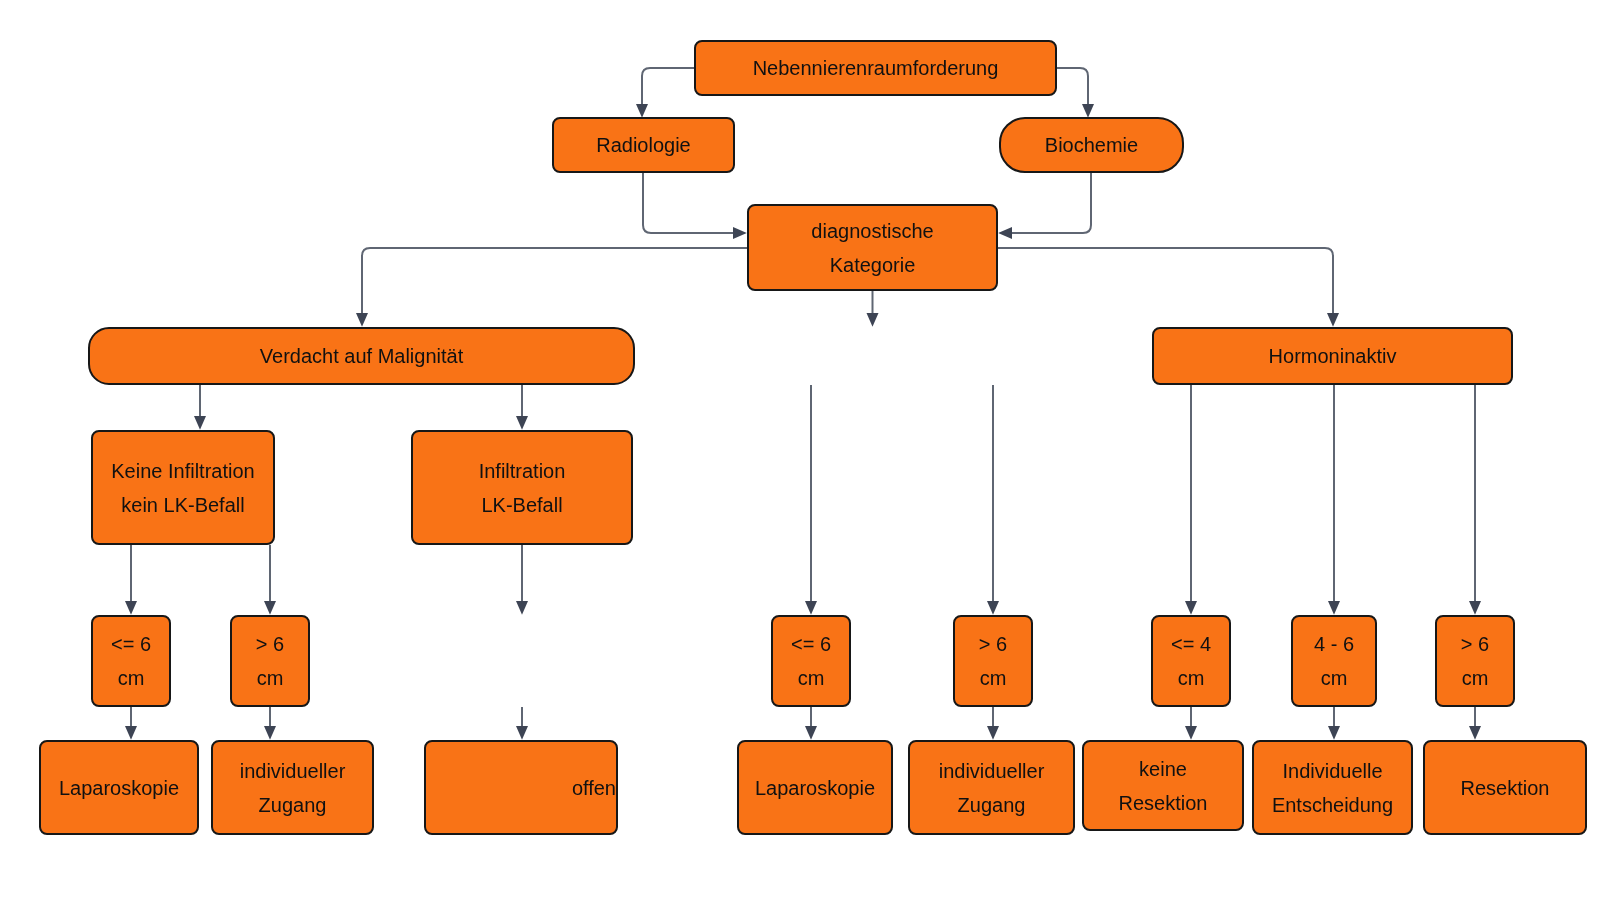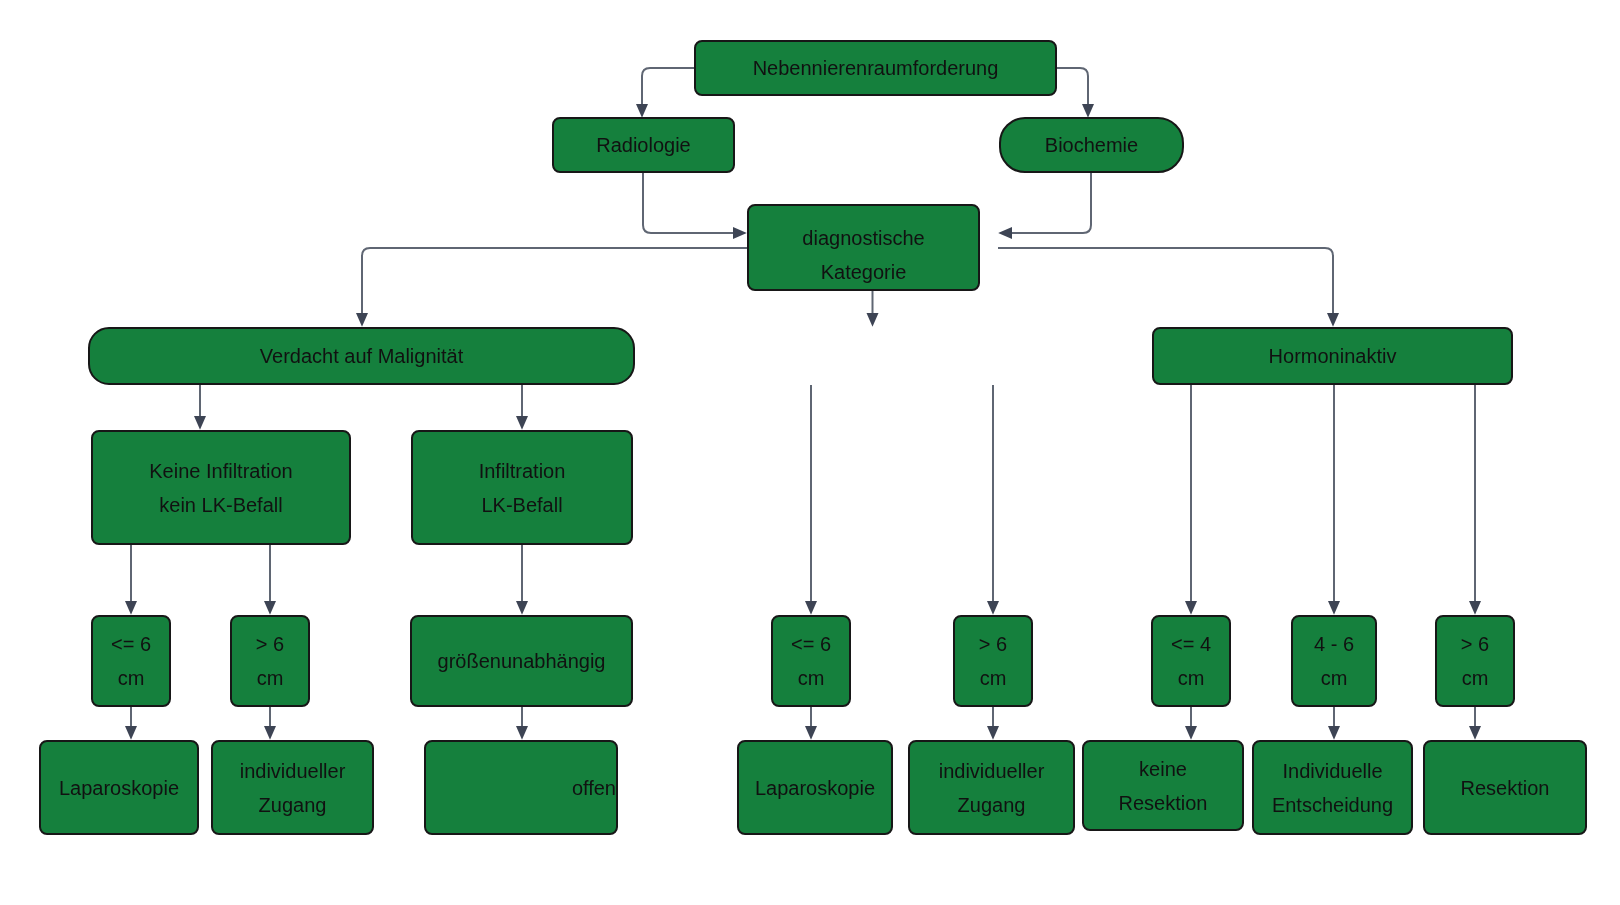--- a/index.html
+++ b/index.html
@@ -1,21 +1,21 @@
 <!DOCTYPE html>
 <html><head>
 <meta charset="utf-8">
 <style>
   html,body{margin:0;padding:0;background:#ffffff;}
   body{width:1620px;height:905px;position:relative;overflow:hidden;
        font-family:"Liberation Sans","DejaVu Sans",sans-serif;color:#111;}
   .canvas{position:absolute;left:0;top:0;width:1620px;height:905px;}
   svg.edges{position:absolute;left:0;top:0;}
   .node{position:absolute;box-sizing:border-box;
-        background:#15803d;border:2px solid #171717;border-radius:8px;
+        background:#f97316;border:2px solid #171717;border-radius:8px;
         display:flex;align-items:center;justify-content:center;
         text-align:center;font-size:20px;line-height:34px;}
   .node span{white-space:pre-line;}
 </style>
 </head>
 <body>
 
 <div class="canvas">
 
   <svg class="edges" width="1620" height="905" viewBox="0 0 1620 905">
@@ -55,51 +55,48 @@
 
   <div class="node" style="left:694px;top:40px;width:363px;height:56px;">
       <span>Nebennierenraumforderung</span>
     </div>
   <div class="node" style="left:552px;top:117px;width:183px;height:56px;">
       <span>Radiologie</span>
     </div>
   <div class="node" style="left:999px;top:117px;width:185px;height:56px;border-radius:26px;">
       <span>Biochemie</span>
     </div>
-  <div class="node" style="left:747px;top:204px;width:233px;height:87px;align-items:flex-end;">
+  <div class="node" style="left:747px;top:204px;width:251px;height:87px;">
       <span>diagnostische
 Kategorie</span>
     </div>
 
   <div class="node" style="left:88px;top:327px;width:547px;height:58px;border-radius:21px;">
       <span>Verdacht auf Malignität</span>
     </div>
   <div class="node" style="left:1152px;top:327px;width:361px;height:58px;">
       <span>Hormoninaktiv</span>
     </div>
 
-  <div class="node" style="left:91px;top:430px;width:260px;height:115px;">
+  <div class="node" style="left:91px;top:430px;width:184px;height:115px;">
       <span>Keine Infiltration
 kein LK-Befall</span>
     </div>
   <div class="node" style="left:411px;top:430px;width:222px;height:115px;">
       <span>Infiltration
 LK-Befall</span>
     </div>
 
   <div class="node" style="left:91px;top:615px;width:80px;height:92px;">
       <span>&lt;= 6
 cm</span>
     </div>
   <div class="node" style="left:230px;top:615px;width:80px;height:92px;">
       <span>&gt; 6
 cm</span>
-    </div>
-  <div class="node" style="left:410px;top:615px;width:223px;height:92px;">
-      <span>größenunabhängig</span>
     </div>
   <div class="node" style="left:771px;top:615px;width:80px;height:92px;">
       <span>&lt;= 6
 cm</span>
     </div>
   <div class="node" style="left:953px;top:615px;width:80px;height:92px;">
       <span>&gt; 6
 cm</span>
     </div>
   <div class="node" style="left:1151px;top:615px;width:80px;height:92px;">

